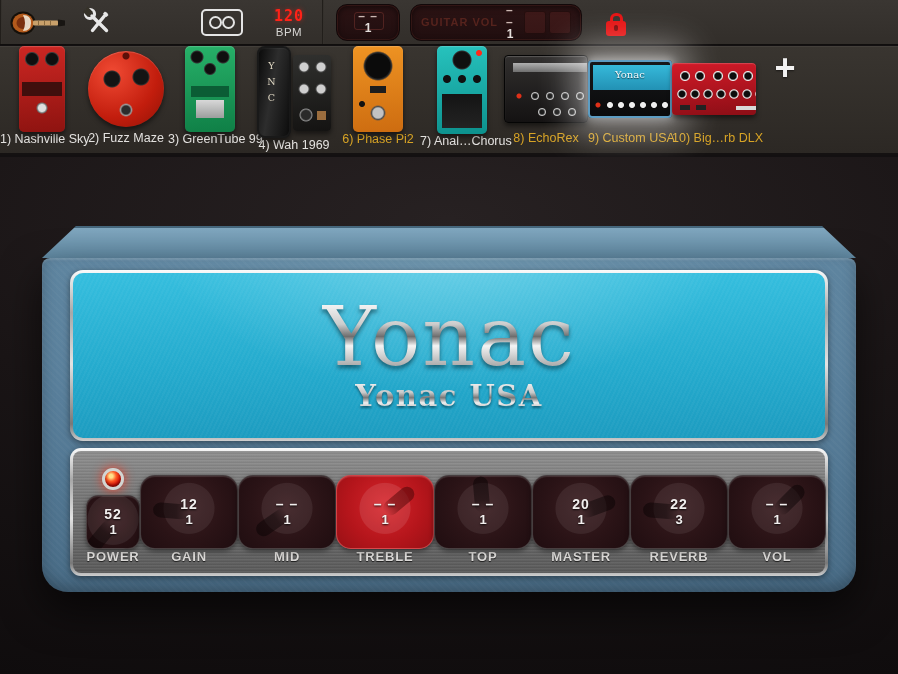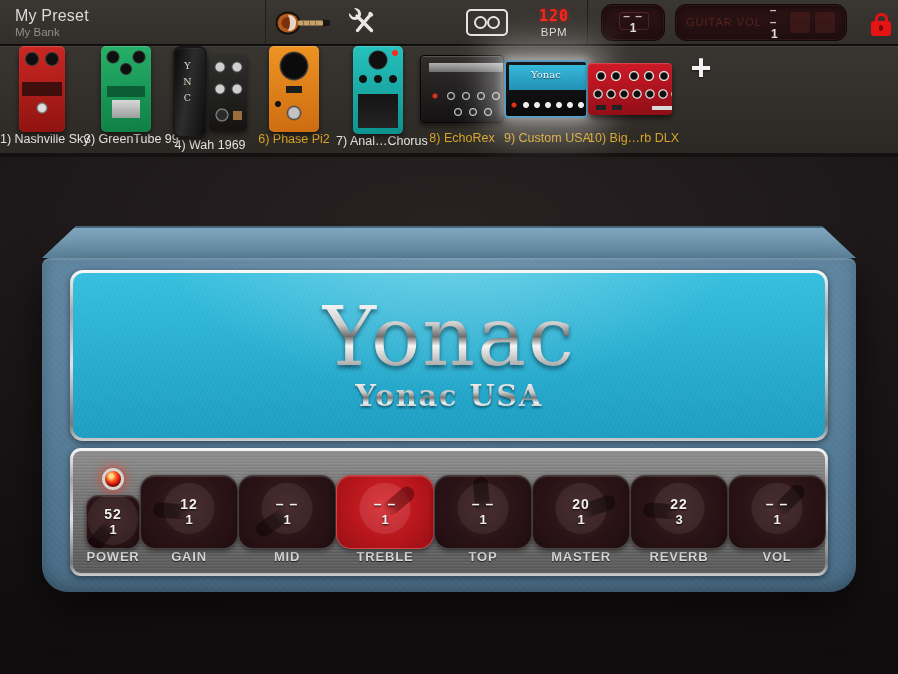--- a/index.html
+++ b/index.html
@@ -35,21 +35,21 @@
                box-shadow:inset 0 0 0 1px rgba(120,50,45,.25), inset 0 2px 6px rgba(0,0,0,.6);
                border-radius:11px; height:37px; display:flex; align-items:center; cursor:pointer; }
   .drop-panel { margin-left:12px; width:64px; justify-content:center; position:relative; }
   .drop-frame { position:absolute; left:17px; top:7px; width:30px; height:18px;
                 border:1px solid rgba(160,70,60,.35); border-radius:3px; }
   .mini-vals { display:flex; flex-direction:column; align-items:center; line-height:1; z-index:1; }
   .mini-top { font-size:12px; font-weight:bold; color:#cbb7b2; letter-spacing:1px; }
   .mini-bot { font-size:12px; font-weight:bold; color:#e4dedb; margin-top:0px; }
 
   .gv-panel { margin-left:10px; width:172px; padding:0 10px; gap:8px; }
-  .gv-label { font-size:11px; font-weight:normal; color:#56231d; letter-spacing:1px; white-space:nowrap; }
+  .gv-label { font-size:11px; font-weight:bold; color:#56231d; letter-spacing:1px; white-space:nowrap; }
   .gv-slider { display:flex; gap:3px; margin-left:2px; }
   .gv-cell { width:22px; height:23px; border-radius:3px; background:rgba(130,50,45,.22);
              box-shadow:inset 0 0 0 1px rgba(0,0,0,.4); }
 
   .lock-icon { margin-left:24px; width:20px; height:15px; background:#e51313; border-radius:3px;
                position:relative; margin-top:12px; cursor:pointer; }
   .lock-icon::before { content:''; position:absolute; left:3.5px; top:-8px; width:7px; height:9px;
                border:3px solid #e51313; border-bottom:none; border-radius:6px 6px 0 0; }
   .lock-icon::after { content:''; position:absolute; left:8px; top:4px; width:4px; height:6px;
                background:#7e0808; border-radius:2px; }
@@ -256,24 +256,20 @@
             text-shadow:0 1px 2px rgba(0,0,0,.85); }
   .knob-label { font-size:13px; font-weight:bold; color:#dad8d6; letter-spacing:.8px;
             text-shadow:0 1px 1px rgba(0,0,0,.7); }
 </style>
 </head>
 <body>
 
 <div class="app">
 
   <div class="header">
-    <div class="preset-block">
-      <div class="preset-name">My Preset</div>
-      <div class="bank-name">My Bank</div>
-    </div>
     <div class="vdiv"></div>
 
     <div class="guitar-icon">
       <svg width="58" height="30" viewBox="0 0 58 30">
         <ellipse cx="13" cy="16" rx="12.5" ry="11.5" fill="#15100a"></ellipse>
         <ellipse cx="13" cy="16" rx="10.5" ry="9.5" fill="#b35a1c"></ellipse>
         <ellipse cx="13" cy="16" rx="6.5" ry="6" fill="#7a2f0e"></ellipse>
         <path d="M13 8 q8 0 8 8 q0 8 -8 8 q4 -8 0 -16z" fill="#efe8d8" opacity="0.9"></path>
         <rect x="23" y="13.4" width="25" height="5.2" rx="1" fill="#c8a06a"></rect>
         <rect x="28" y="13.4" width="1" height="5.2" fill="#8a6a3e"></rect>
@@ -331,20 +327,28 @@
 
   <div class="pedal-slot">
     <div class="thumb-wrap">
       <div class="thumb nashville-sky-pedal">
         
       </div>
     </div>
     <div class="pedal-label">1) Nashville Sky</div>
   </div>
 
+  <div class="pedal-slot">
+    <div class="thumb-wrap">
+      <div class="thumb fuzz-maze-pedal">
+        
+      </div>
+    </div>
+    <div class="pedal-label">2) Fuzz Maze</div>
+  </div>
 
   <div class="pedal-slot">
     <div class="thumb-wrap">
       <div class="thumb greentube-99-pedal">
         
       </div>
     </div>
     <div class="pedal-label">3) GreenTube 99</div>
   </div>
 

